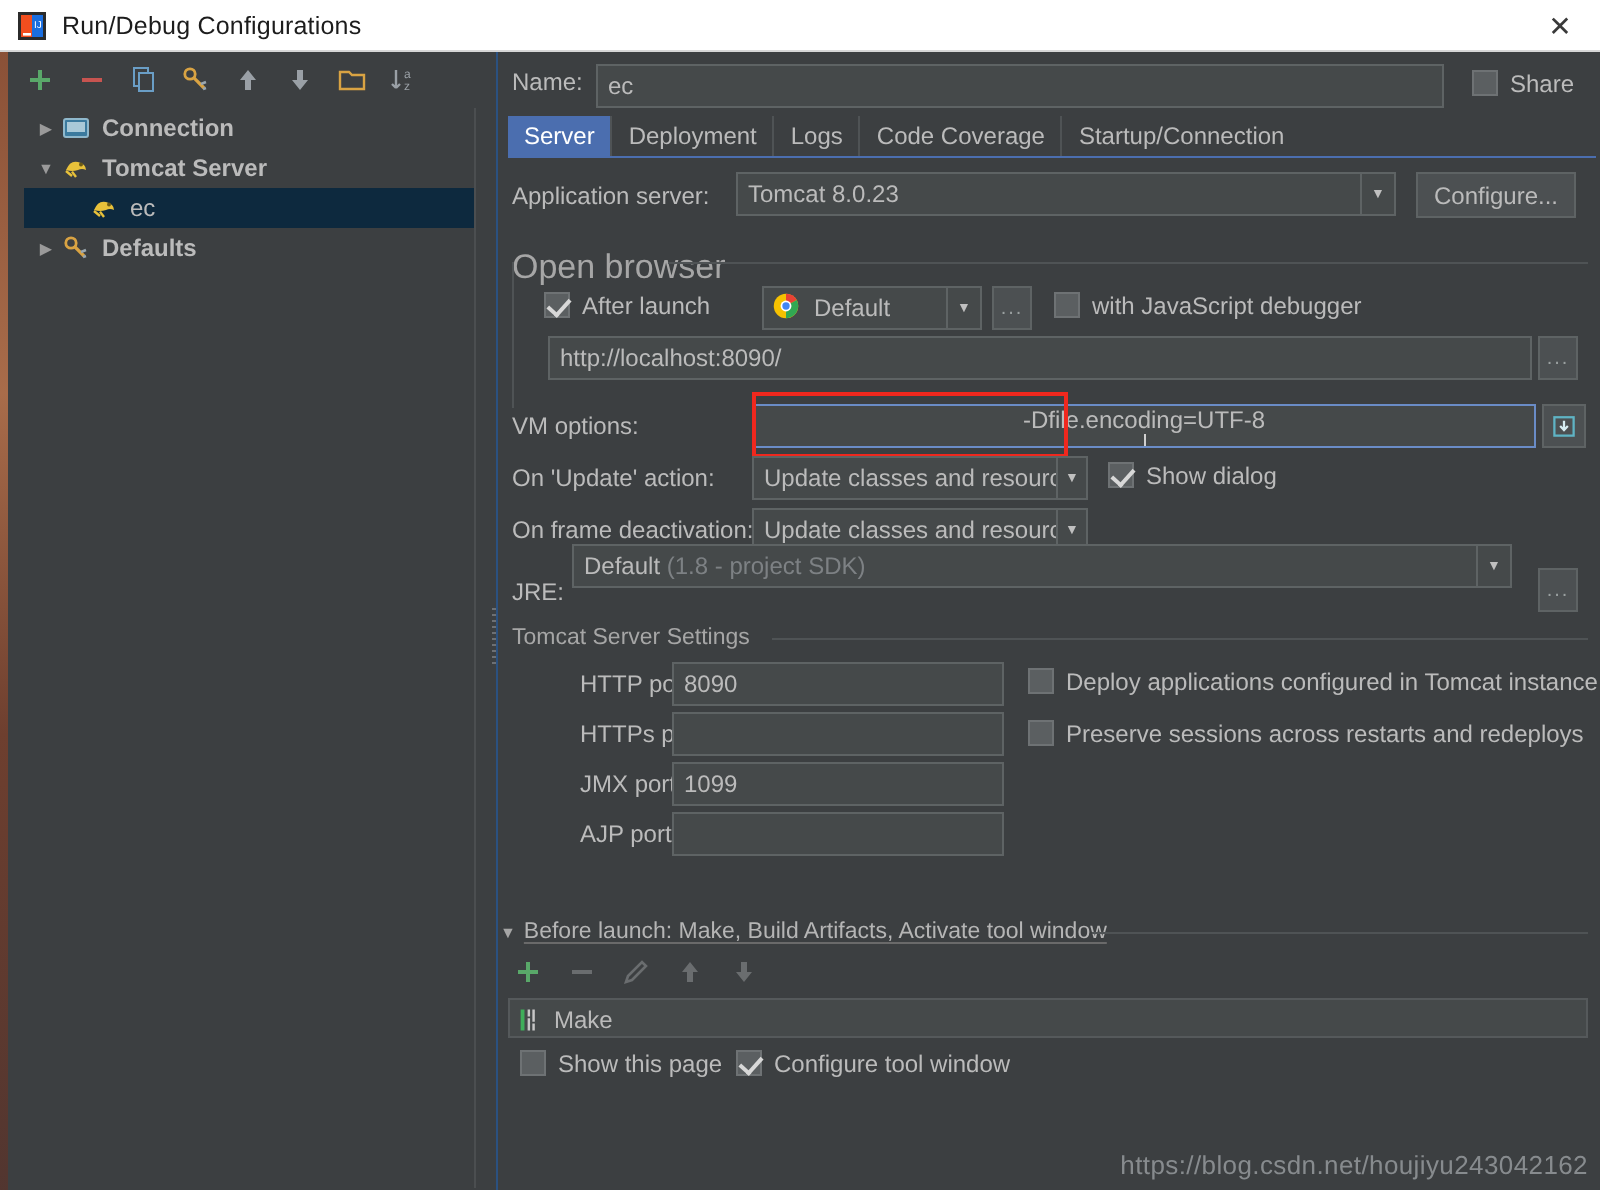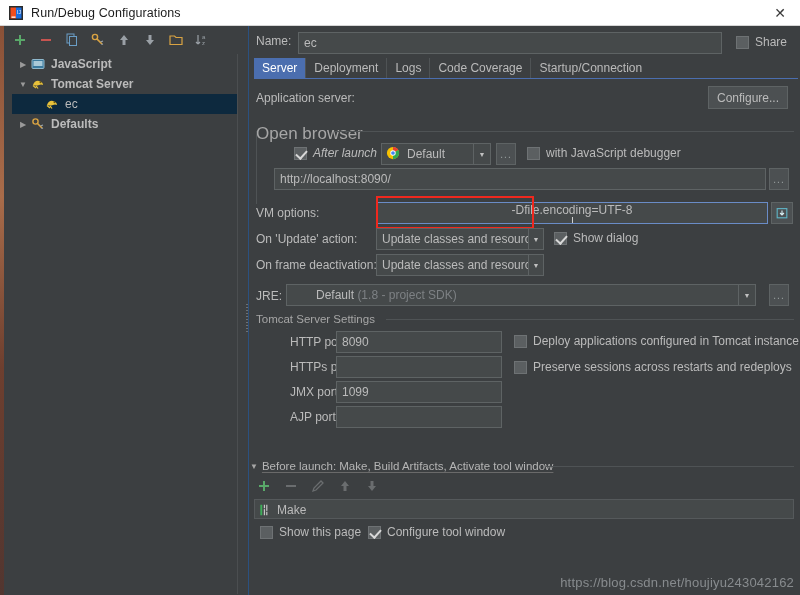--- a/index.html
+++ b/index.html
@@ -83,21 +83,21 @@
   .splitline {
     position: absolute; left: 248px; top: 26px; width: 1px; height: 569px; background: #2b5180;
   }
 
   
   .rightpanel {
     position: absolute; left: 250px; top: 26px; width: 550px; height: 569px;
     background: #3c3f41;
   }
 
-  .row { position: absolute; display: flex; align-items: flex-end; }
+  .row { position: absolute; display: flex; align-items: flex-start; }
   .lbl { color: #bbbbbb; font-size: 12px; white-space: nowrap; }
 
   .tfield {
     background: #45494a; border: 1px solid #5e6364; color: #bbbbbb;
     height: 22px; font-size: 12px; padding: 0 5px; line-height: 20px;
     font-family: "Liberation Sans", sans-serif;
     display: flex; align-items: center; white-space: nowrap; overflow: hidden;
   }
 
   .combo {
@@ -255,21 +255,21 @@
     <div class="treebox">
 
       <div class="trow">
         <span class="twist">▶</span>
         <span class="ticon">
           <svg width="16" height="16" viewBox="0 0 16 16">
             <rect x="2" y="3.5" width="12" height="9" rx="1" fill="#3b7a9e" stroke="#8fb8cc" stroke-width="1"></rect>
             <rect x="3.5" y="5" width="9" height="5" fill="#a9c9d8"></rect>
           </svg>
         </span>
-        <span class="tlabel">JavaScript</span>
+        <span class="tlabel">Connection</span>
       </div>
 
       <div class="trow">
         <span class="twist">▼</span>
         <span class="ticon">
           <svg width="16" height="16" viewBox="0 0 16 16">
             <path d="M3 9 Q5 4 9 5 Q13 6 13 9 Q11 8 9 9 Q6 10 3 9 Z" fill="#e8c13a"></path>
             <circle cx="10.5" cy="6.2" r="1" fill="#6b5a16"></circle>
             <path d="M3 9.5 L6 12 M6 9.8 L8 12.5" stroke="#e8c13a" stroke-width="1.2" fill="none"></path>
           </svg>
@@ -326,29 +326,33 @@
       <div style="color:#bbbbbb; height:20px; padding:0 8px; display:flex; align-items:center; font-size:12px; border-left:1px solid #4f5355;">Deployment</div>
       <div style="color:#bbbbbb; height:20px; padding:0 8px; display:flex; align-items:center; font-size:12px; border-left:1px solid #4f5355;">Logs</div>
       <div style="color:#bbbbbb; height:20px; padding:0 8px; display:flex; align-items:center; font-size:12px; border-left:1px solid #4f5355;">Code Coverage</div>
       <div style="color:#bbbbbb; height:20px; padding:0 8px; display:flex; align-items:center; font-size:12px; border-left:1px solid #4f5355;">Startup/Connection</div>
     </div>
     <div class="hr" style="left:4px; top:52px; width:544px; background:#4b6eaf;"></div>
 
     <div class="row" style="left:6px; top:65px;">
       <span class="lbl">Application server:</span>
     </div>
+    <div class="combo" style="position:absolute; left:118px; top:60px; width:330px;">
+      <span class="ctext">Tomcat 8.0.23</span>
+      <span class="carrow">▼</span>
+    </div>
     <div class="btn" style="position:absolute; left:458px; top:60px; width:80px;">Configure...</div>
 
     <div class="group" style="left:6px; top:98px; width:538px; height:80px;">
       <div class="gtitle">Open browser</div>
       <div class="gline" style="left:78px; width:460px;"></div>
       <div class="gleft" style="top:7px; height:73px;"></div>
     </div>
 
-    <div class="row" style="left:44px; top:120px;font-style:italic;">
+    <div class="row" style="left:22px; top:120px;">
       <span class="cb on"></span>
       <span class="cbl">After launch</span>
     </div>
     <div class="combo" style="position:absolute; left:131px; top:117px; width:110px;">
       <span style="width:16px;height:16px;margin-left:4px;flex:0 0 auto;">
         <svg width="14" height="14" viewBox="0 0 16 16">
           <circle cx="8" cy="8" r="7" fill="#f6c101"></circle>
           <path d="M8 1 A7 7 0 0 1 14.1 4.6 L8 8 Z" fill="#e84135"></path>
           <path d="M14.1 4.6 A7 7 0 0 1 8 15 L8 8 Z" fill="#31a853"></path>
           <circle cx="8" cy="8" r="3.1" fill="#ffffff"></circle>
@@ -398,21 +402,21 @@
       <span class="lbl">On frame deactivation:</span>
     </div>
     <div class="combo" style="position:absolute; left:126px; top:228px; width:168px;">
       <span class="ctext">Update classes and resources</span>
       <span class="carrow">▼</span>
     </div>
 
     <div class="row" style="left:6px; top:263px;">
       <span class="lbl">JRE:</span>
     </div>
-    <div class="combo" style="position:absolute; left:36px; top:258px; width:470px;padding-left:24px;">
+    <div class="combo" style="position:absolute; left:36px; top:246px; width:470px;">
       <span class="ctext">
         <span>Default</span>
         <span style="color:#7d8184;">(1.8 - project SDK)</span>
       </span>
       <span class="carrow">▼</span>
     </div>
     <div class="dotsbtn" style="position:absolute; left:519px; top:258px;">...</div>
 
     <div class="sectitle" style="left:6px; top:287px;">Tomcat Server Settings</div>
     <div class="hr" style="left:136px; top:293px; width:408px;"></div>

